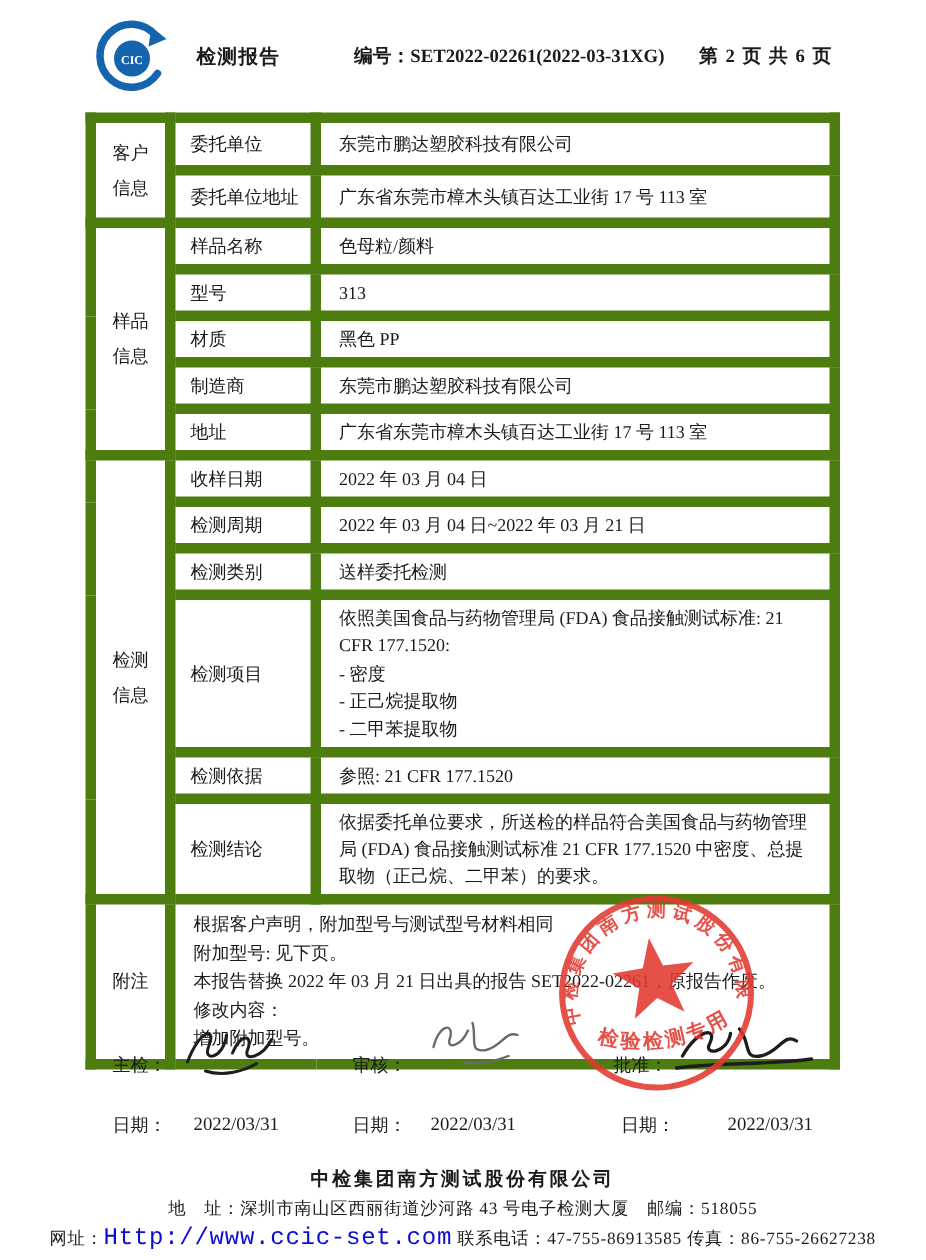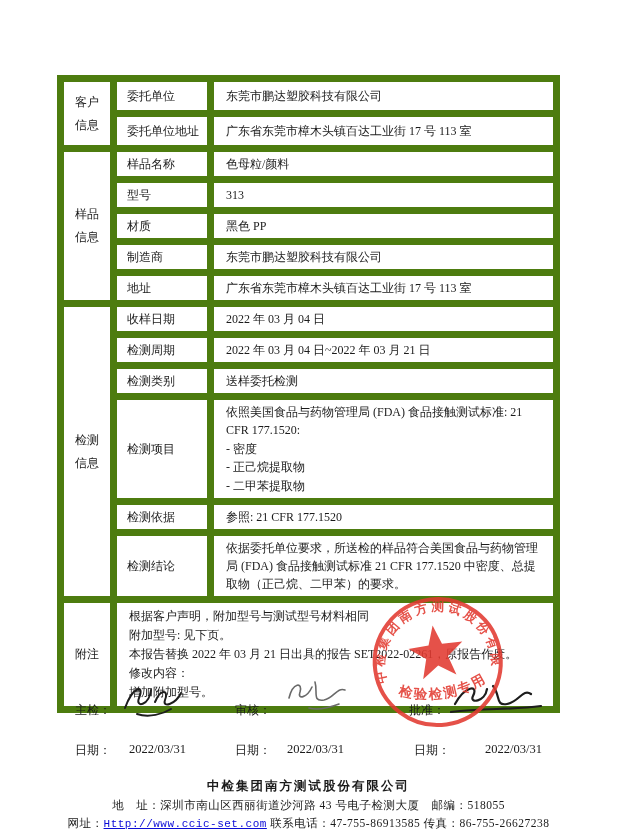--- a/index.html
+++ b/index.html
@@ -32,27 +32,38 @@
   .date-val{position:absolute;font-size:12.5px;}
 
   
   .stamp{position:absolute;left:366px;top:590px;width:144px;height:148px;opacity:.88;
          pointer-events:none;}
 
   
   .footer{position:absolute;left:0;top:778px;width:617px;text-align:center;}
   .f-company{font-size:12.5px;font-weight:700;letter-spacing:2px;}
   .f-line{font-size:11.5px;margin-top:3px;letter-spacing:.5px;}
-  .f-url{color:#0b0bd6;text-decoration:underline;font-family:"Liberation Mono","DejaVu Sans Mono",monospace;font-size:11px;}
+  .f-url{color:#0b0bd6;font-family:"Liberation Mono","DejaVu Sans Mono",monospace;font-size:16px;}
 </style>
 </head>
 <body>
 
 <div class="page">
 
+  <div class="hdr">
+    <svg class="logo" viewBox="0 0 50 50">
+      <path d="M41,11 A21,21 0 1 0 42,36" fill="none" stroke="#1565ae" stroke-width="5" stroke-linecap="round"></path>
+      <polygon points="38,5 48,13 36,18" fill="#1565ae"></polygon>
+      <circle cx="25" cy="26" r="12" fill="#1565ae"></circle>
+      <text x="25" y="29.5" text-anchor="middle" font-size="8" font-weight="bold" fill="#ffffff">CIC</text>
+    </svg>
+    <div class="hdr-title">检测报告</div>
+    <div class="hdr-no">编号：SET2022-02261(2022-03-31XG)</div>
+    <div class="hdr-page">第 2 页 共 6 页</div>
+  </div>
 
   <table class="report">
     <colgroup>
         <col style="width:53px">
         <col style="width:97px">
         <col>
       </colgroup>
     <tbody>
 
       <tr style="height:35px">

